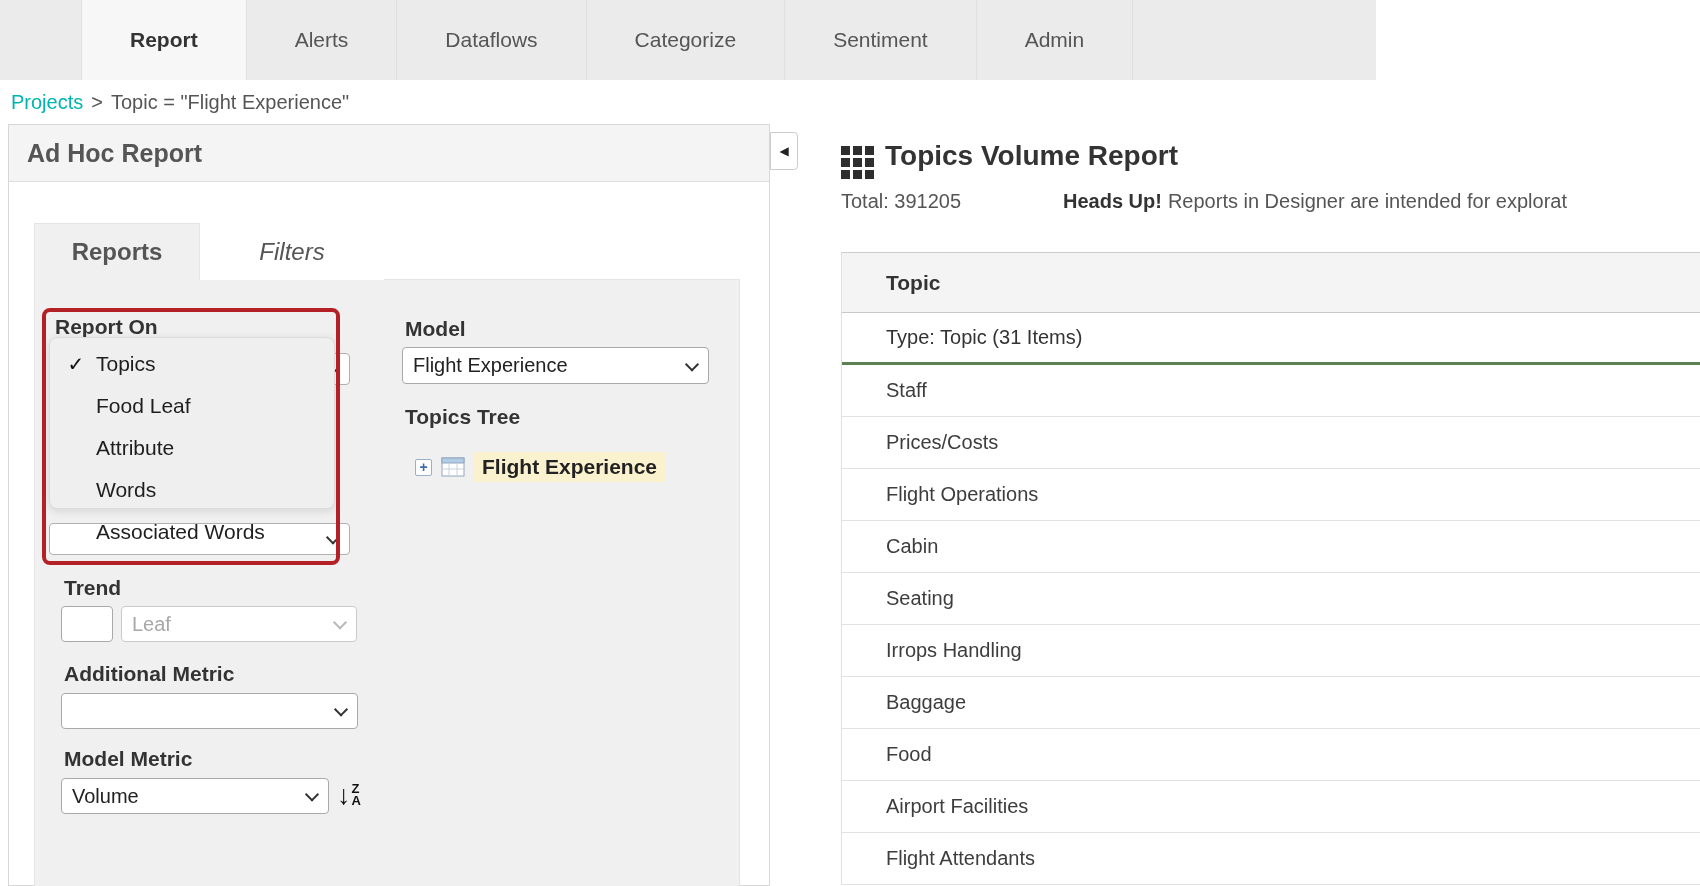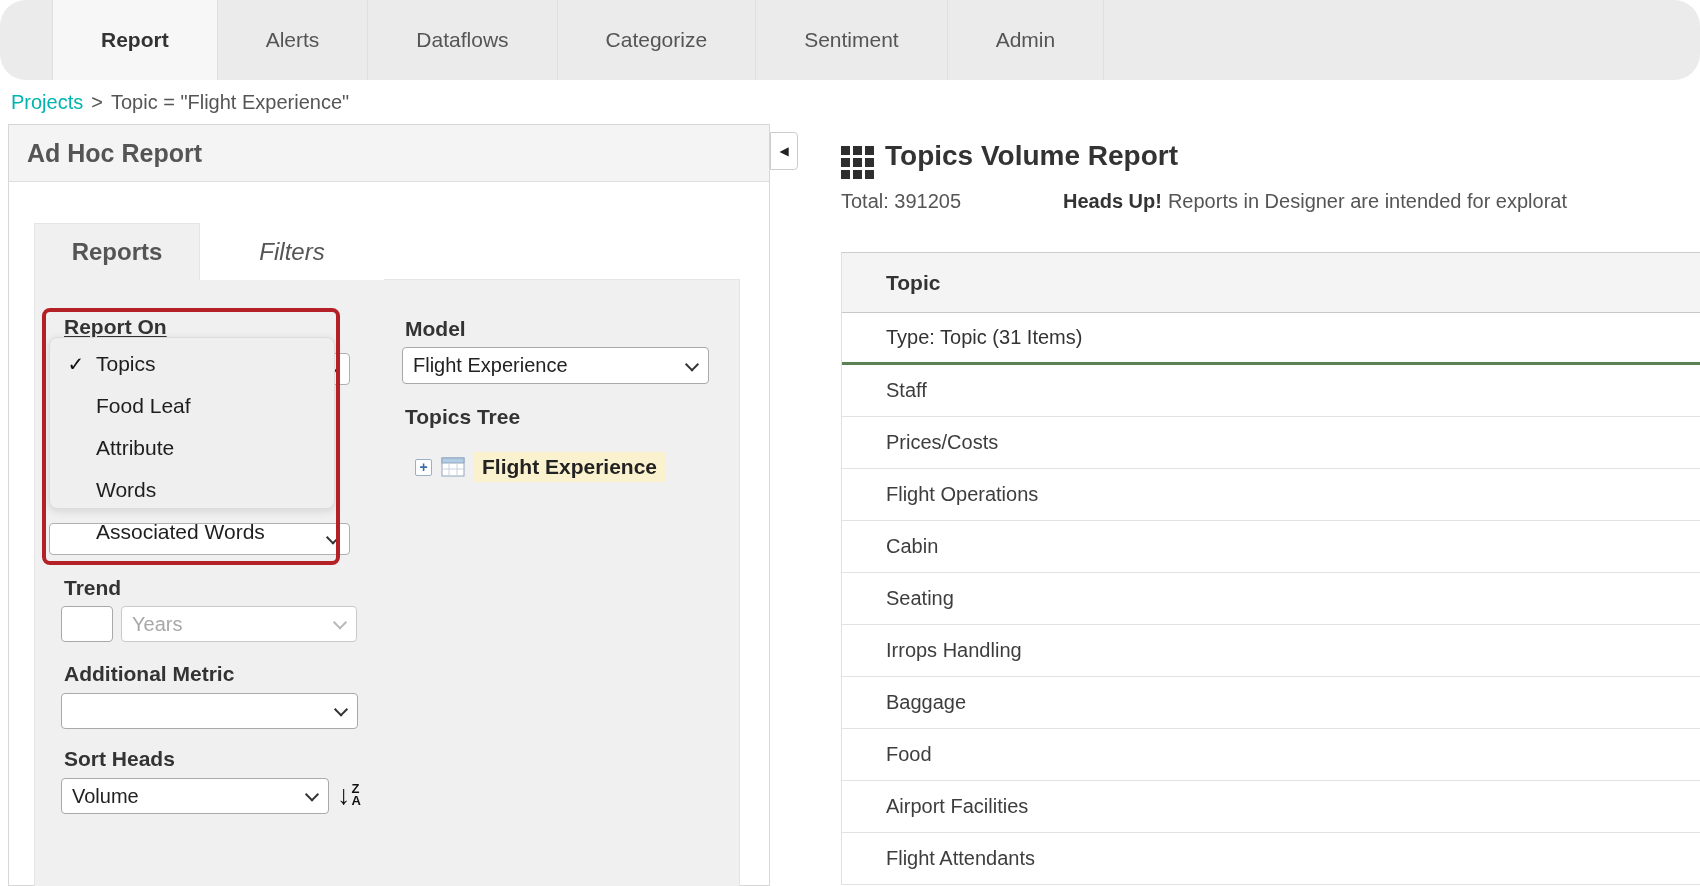--- a/index.html
+++ b/index.html
@@ -2,22 +2,22 @@
 <html><head>
 <meta charset="utf-8">
 <style>
   html,body{margin:0;padding:0;}
   body{
     width:1700px;height:886px;overflow:hidden;position:relative;
     font-family:"Liberation Sans",sans-serif;background:#fff;
   }
 
   
-  .topnav{position:absolute;left:0;top:0;width:1700px;height:80px;background:#ebebeb;
-    display:flex;align-items:stretch;padding-left:52px;box-sizing:border-box;border-radius:26px;}
+  .topnav{position:absolute;left:0;top:0;width:1376px;height:80px;background:#ebebeb;
+    display:flex;align-items:stretch;padding-left:81px;box-sizing:border-box;}
   .nav-tab{display:flex;align-items:center;padding:0 48px;font-size:21px;color:#555;
     border-right:1px solid #e0e0e0;cursor:pointer;white-space:nowrap;}
   .nav-tab:first-child{border-left:1px solid #e0e0e0;}
   .nav-tab.active{background:#f7f7f7;color:#333;font-weight:bold;}
 
   
   .breadcrumb{position:absolute;left:0;top:80px;width:1700px;height:44px;background:#fff;
     display:flex;align-items:center;gap:8px;padding-left:11px;box-sizing:border-box;
     font-size:20px;color:#555;}
   .crumb-link{color:#00b5ad;cursor:pointer;}
@@ -33,21 +33,21 @@
 
   .panel-tab{position:absolute;height:57px;display:flex;align-items:center;justify-content:center;
     font-size:24px;box-sizing:border-box;cursor:pointer;z-index:1;}
   .tab-reports{left:25px;top:98px;width:166px;background:#f0f0f0;border:1px solid #e5e5e5;
     border-bottom:none;font-weight:bold;color:#555;}
   .tab-filters{left:191px;top:98px;width:184px;background:#fff;color:#555;font-style:italic;}
   .panel-card{position:absolute;left:25px;top:154px;width:706px;height:608px;background:#f0f0f0;
     border:1px solid #e5e5e5;box-sizing:border-box;}
 
   .field-label{position:absolute;font-size:21px;font-weight:bold;color:#333;}
-  .lbl-report-on{left:55px;top:190px;text-decoration:underline;}
+  .lbl-report-on{left:46px;top:190px;}
   .lbl-model{left:396px;top:192px;}
   .lbl-topics-tree{left:396px;top:280px;}
   .lbl-trend{left:55px;top:451px;}
   .lbl-additional{left:55px;top:537px;}
   .lbl-sort{left:55px;top:622px;}
 
   
   .sel{position:absolute;background:#fff;border:1px solid #a9a9a9;border-radius:4px;
     font-size:20px;color:#222;display:flex;align-items:center;padding:0 30px 0 10px;
     box-sizing:border-box;cursor:pointer;}
@@ -188,31 +188,31 @@
         <span>Associated Words</span>
       </div>
 
   </div>
 
   <div class="red-rect"></div>
 
   <div class="field-label lbl-trend">Trend</div>
   <input class="trend-input" value="" style="">
   <div class="sel sel-years">
-    <span>Years</span>
+    <span>Leaf</span>
     <span class="chev"></span>
   </div>
 
   <div class="field-label lbl-additional">Additional Metric</div>
   <div class="sel sel-additional">
     <span></span>
     <span class="chev"></span>
   </div>
 
-  <div class="field-label lbl-sort">Sort Heads</div>
+  <div class="field-label lbl-sort">Model Metric</div>
   <div class="sel sel-sort">
     <span>Volume</span>
     <span class="chev"></span>
   </div>
   <div class="sort-order">
     <span class="sort-arrow">↓</span>
     <span class="sort-letters">
       <span>Z</span>
       <span>A</span>
     </span>

